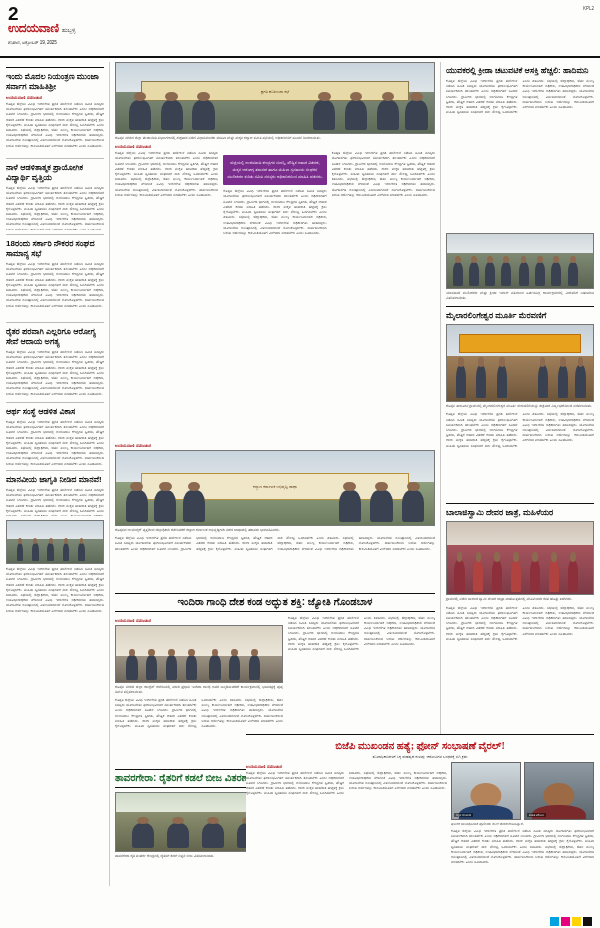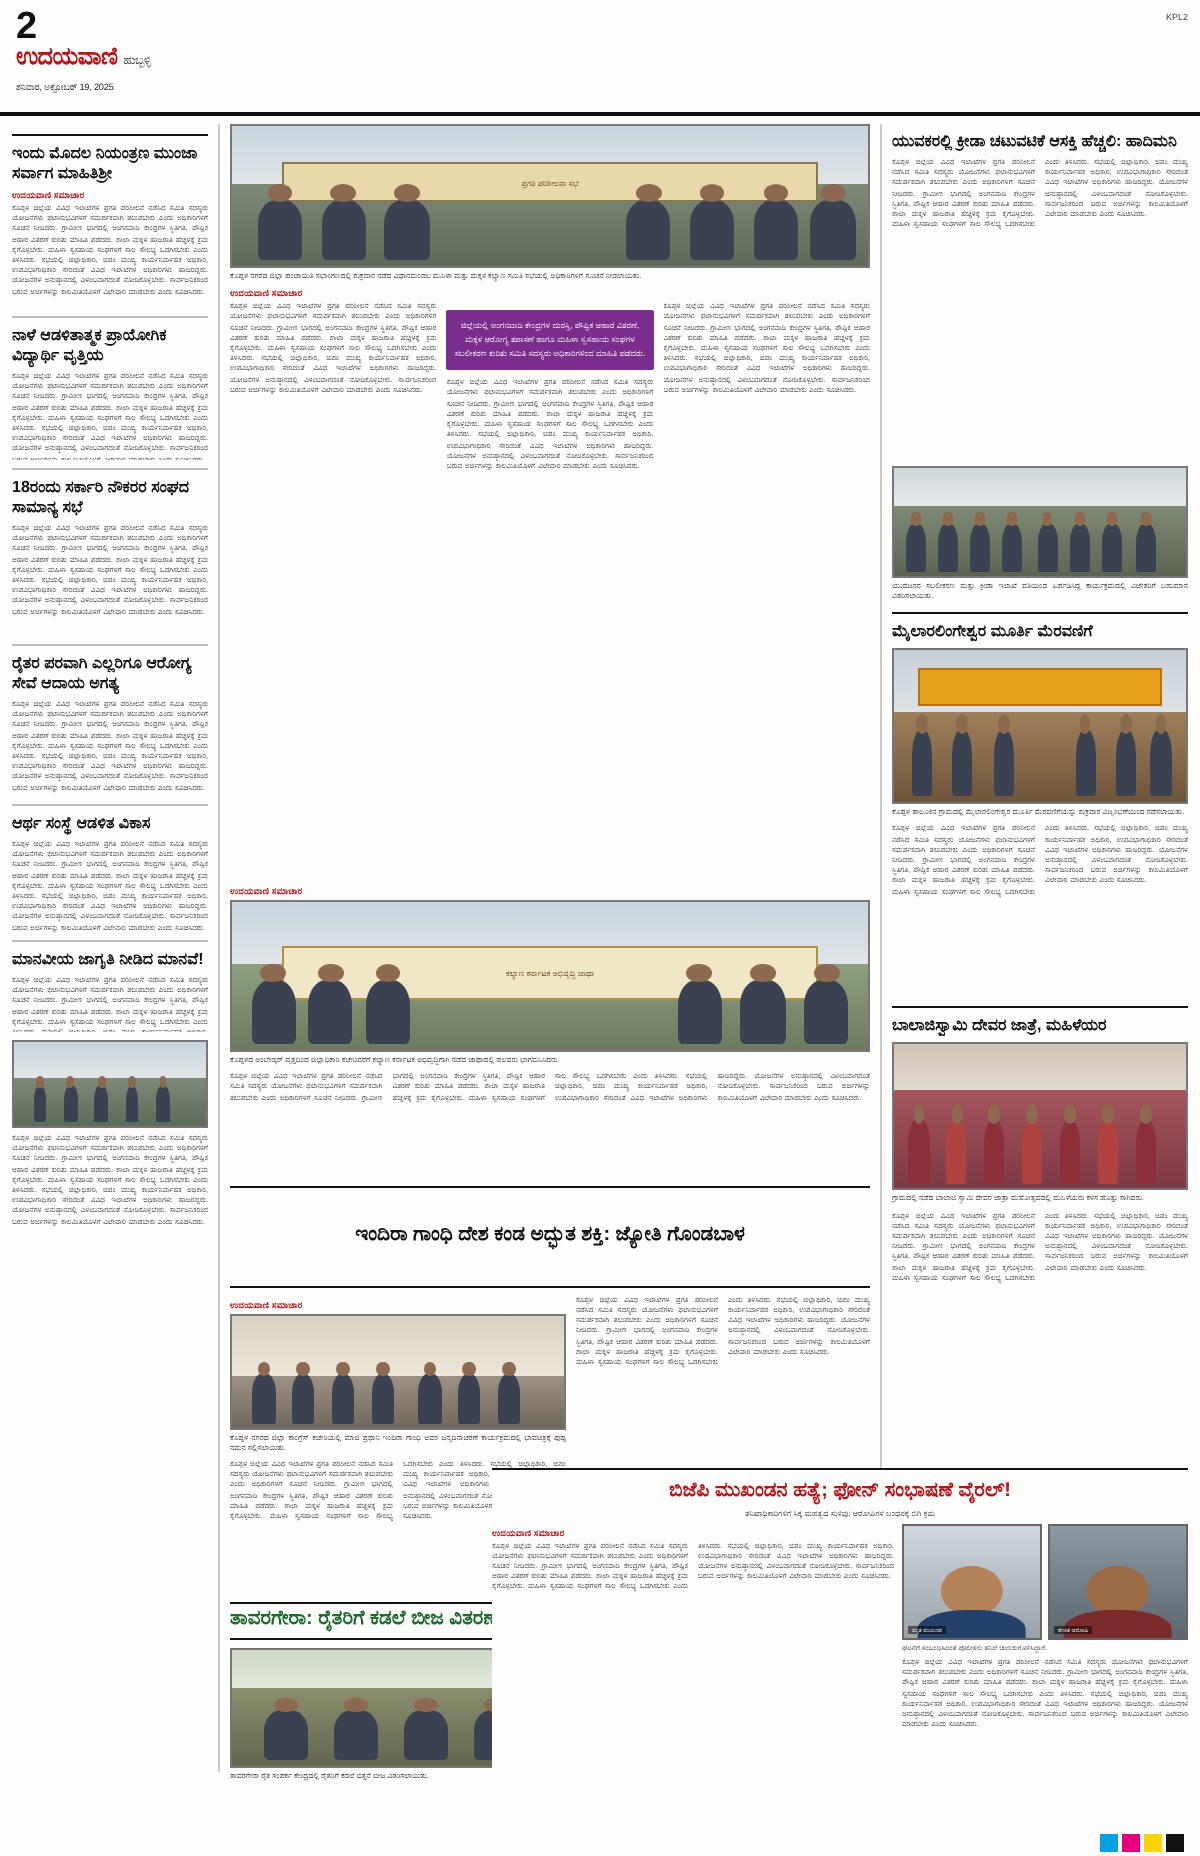--- a/index.html
+++ b/index.html
@@ -207,21 +207,21 @@
   }
 
   
   .band {
     border-top: 1.5px solid #111;
     border-bottom: 1.5px solid #111;
     padding: 2px 0;
     margin: 5px 0 4px;
   }
   .band-green { color: #1d6b2e; }
-  .band-red { color: #b8151b; }
+  .band-red { color: #b8151b; font-family: Liberation Serif, serif; }
 
   
   .footer {
     position: absolute;
     left: 0; right: 0; bottom: 0;
     height: 14px;
     display: flex;
     align-items: flex-end;
     padding: 0 8px 2px 8px;
     box-sizing: border-box;
@@ -359,21 +359,21 @@
             <i style="left:21%"></i>
             <i style="left:70%"></i>
             <i style="left:80%"></i>
             <i style="left:90%"></i>
         </div>
       </div>
       <div class="cap">ಕೊಪ್ಪಳದ ಅಂಬೇಡ್ಕರ್ ವೃತ್ತದಿಂದ ಜಿಲ್ಲಾಧಿಕಾರಿ ಕಚೇರಿವರೆಗೆ ಕಲ್ಯಾಣ ಕರ್ನಾಟಕ ಅಭಿವೃದ್ಧಿಗಾಗಿ ನಡೆದ ಜಾಥಾದಲ್ಲಿ ಹಲವರು ಭಾಗವಹಿಸಿದರು.</div>
       <div class="ptext four-col" style="height:52px">ಕೊಪ್ಪಳ ಜಿಲ್ಲೆಯ ವಿವಿಧ ಇಲಾಖೆಗಳ ಪ್ರಗತಿ ಪರಿಶೀಲನೆ ನಡೆಸಿದ ಸಮಿತಿ ಸದಸ್ಯರು ಯೋಜನೆಗಳು ಫಲಾನುಭವಿಗಳಿಗೆ ಸಮರ್ಪಕವಾಗಿ ತಲುಪಬೇಕು ಎಂದು ಅಧಿಕಾರಿಗಳಿಗೆ ಸೂಚನೆ ನೀಡಿದರು. ಗ್ರಾಮೀಣ ಭಾಗದಲ್ಲಿ ಅಂಗನವಾಡಿ ಕೇಂದ್ರಗಳ ಸ್ಥಿತಿಗತಿ, ಪೌಷ್ಟಿಕ ಆಹಾರ ವಿತರಣೆ ಕುರಿತು ಮಾಹಿತಿ ಪಡೆದರು. ಶಾಲಾ ಮಕ್ಕಳ ಹಾಜರಾತಿ ಹೆಚ್ಚಳಕ್ಕೆ ಕ್ರಮ ಕೈಗೊಳ್ಳಬೇಕು. ಮಹಿಳಾ ಸ್ವಸಹಾಯ ಸಂಘಗಳಿಗೆ ಸಾಲ ಸೌಲಭ್ಯ ಒದಗಿಸಬೇಕು ಎಂದು ತಿಳಿಸಿದರು. ಸಭೆಯಲ್ಲಿ ಜಿಲ್ಲಾಧಿಕಾರಿ, ಜಿಪಂ ಮುಖ್ಯ ಕಾರ್ಯನಿರ್ವಾಹಕ ಅಧಿಕಾರಿ, ಉಪವಿಭಾಗಾಧಿಕಾರಿ ಸೇರಿದಂತೆ ವಿವಿಧ ಇಲಾಖೆಗಳ ಅಧಿಕಾರಿಗಳು ಹಾಜರಿದ್ದರು. ಯೋಜನೆಗಳ ಅನುಷ್ಠಾನದಲ್ಲಿ ವಿಳಂಬವಾಗದಂತೆ ನೋಡಿಕೊಳ್ಳಬೇಕು. ಸಾರ್ವಜನಿಕರಿಂದ ಬರುವ ಅರ್ಜಿಗಳನ್ನು ಕಾಲಮಿತಿಯೊಳಗೆ ವಿಲೇವಾರಿ ಮಾಡಬೇಕು ಎಂದು ಸೂಚಿಸಿದರು.</div>
 
       <div class="band">
-        <div class="hl hl-md" style="text-align:center;margin:16px">ಇಂದಿರಾ ಗಾಂಧಿ ದೇಶ ಕಂಡ ಅದ್ಭುತ ಶಕ್ತಿ: ಜ್ಯೋತಿ ಗೊಂಡಬಾಳ</div>
+        <div class="hl hl-md" style="text-align:center;margin:0">ಇಂದಿರಾ ಗಾಂಧಿ ದೇಶ ಕಂಡ ಅದ್ಭುತ ಶಕ್ತಿ: ಜ್ಯೋತಿ ಗೊಂಡಬಾಳ</div>
       </div>
       <div style="display:flex;gap:5px">
         <div style="flex:0 0 168px">
           <div class="byline">ಉದಯವಾಣಿ ಸಮಾಚಾರ</div>
           <div class="photo" style="height:58px">
             <div class="ph-sky" style="height:60%;background:linear-gradient(#d9d2c2,#efe9dc)"></div>
             <div class="ph-ground" style="height:46%;background:linear-gradient(#9c9384,#6f675b)"></div>
             <div class="ph-people">
               <i style="left:6%"></i>
                 <i style="left:18%"></i>

